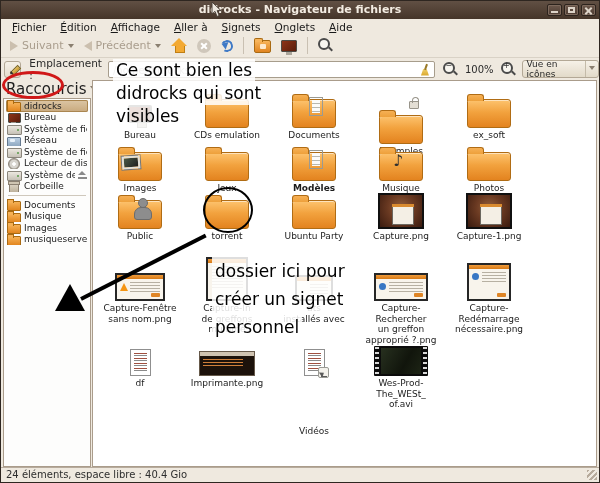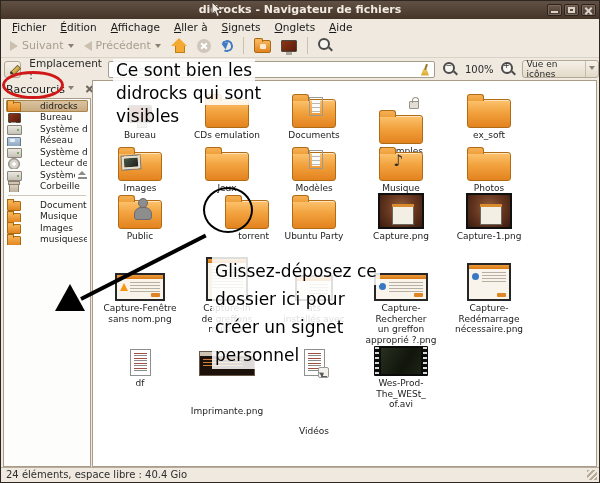--- a/index.html
+++ b/index.html
@@ -59,21 +59,21 @@
   .broom-icon{position:absolute;right:3px;top:2px;width:12px;height:13px;}
   .broom-icon::before{content:"";position:absolute;left:2px;top:5px;width:8px;height:7px;background:linear-gradient(#f0cf6a,#d8a62a);clip-path:polygon(0 100%,100% 100%,70% 0,30% 0);}
   .broom-icon::after{content:"";position:absolute;left:6px;top:0;width:2px;height:6px;background:#9a7a28;transform:rotate(20deg);}
   .lb-zoom{margin:0 5px;font-size:10px;color:#2a2a2a;}
   .viewbtn{display:flex;align-items:center;height:18px;margin-left:4px;border:1px solid #b3a896;border-radius:3px;background:linear-gradient(#f6f1e8,#e2dac9);font-size:9px;color:#2a2a2a;}
   .viewbtn .vb-label{padding:0 4px;}
   .viewbtn .vb-chev{border-left:1px solid #c4bba9;align-self:stretch;display:flex;align-items:center;padding:0 3px;}
 
   
   .side-head{position:absolute;top:80px;left:2px;width:88px;height:16px;display:flex;align-items:center;}
-  .shead-btn{display:flex;align-items:center;gap:3px;font-size:11px;color:#1e1e1e;padding:1px 3px;}
+  .shead-btn{display:flex;align-items:center;gap:3px;font-size:15px;color:#1e1e1e;padding:1px 3px;}
   .sclose{position:relative;width:9px;height:9px;margin-left:8px;}
   .sclose::before,.sclose::after{content:"";position:absolute;left:0;top:3.5px;width:9px;height:2px;background:#6e675c;border-radius:1px;}
   .sclose::before{transform:rotate(45deg);} .sclose::after{transform:rotate(-45deg);}
   .side-list{position:absolute;top:97px;left:2px;width:88px;height:369px;background:#fdfdfc;border:1px solid #aa9c8b;padding:1px 2px;overflow:hidden;}
   .srow{display:flex;align-items:center;gap:3px;height:11.5px;font-size:9px;color:#222;padding:0 1px;white-space:nowrap;overflow:hidden;}
   .srow.sel{background:linear-gradient(#dcc6a5,#c8a97d);border-radius:2px;box-shadow:0 0 0 1px #a9854f inset;}
   .ssep{height:1px;background:#cfc8bc;margin:3px 2px;}
   .si{position:relative;width:14px;height:13px;flex:0 0 auto;}
   .si-home::before,.si-folder::before{content:"";position:absolute;left:0;top:3px;width:12px;height:8px;background:linear-gradient(#f6b155,#e2861f);border:1px solid #a96a12;border-radius:1px;}
   .si-home::after,.si-folder::after{content:"";position:absolute;left:0;top:1px;width:5px;height:3px;background:#f6b155;border:1px solid #a96a12;border-bottom:none;}
@@ -82,21 +82,21 @@
   .si-drive::before{content:"";position:absolute;left:0;top:3px;width:13px;height:8px;background:linear-gradient(#ece8e0,#c6c1b6);border:1px solid #8b867c;border-radius:1px;}
   .si-drive::after{content:"";position:absolute;left:10px;top:7px;width:2px;height:2px;background:#5a9a4a;border-radius:50%;}
   .si-network::before{content:"";position:absolute;left:0;top:3px;width:12px;height:8px;background:linear-gradient(#bcd0e4,#8fa8c0);border:1px solid #64788e;border-radius:1px;}
   .si-network::after{content:"";position:absolute;left:3px;top:5px;width:5px;height:3px;background:#e8f0f8;border-radius:1px;}
   .si-disc::before{content:"";position:absolute;left:1px;top:1px;width:10px;height:10px;border-radius:50%;background:radial-gradient(circle,#fff 0 1.5px,#d8d5cf 2px 4px,#b9b5ad 4.5px);border:1px solid #8b8378;}
   .si-trash::before{content:"";position:absolute;left:2px;top:3px;width:8px;height:9px;background:linear-gradient(#ded6c6,#b9ad97);border:1px solid #8b8071;border-radius:0 0 2px 2px;}
   .si-trash::after{content:"";position:absolute;left:1px;top:1px;width:10px;height:2px;background:#cfc5b2;border:1px solid #8b8071;}
   .si-eject{position:relative;width:9px;height:8px;margin-left:auto;flex:0 0 auto;}
   .si-eject::before{content:"";position:absolute;left:0;top:0;border-left:4.5px solid transparent;border-right:4.5px solid transparent;border-bottom:4px solid #8a8a8a;}
   .si-eject::after{content:"";position:absolute;left:0;bottom:0;width:9px;height:2px;background:#8a8a8a;}
-  .slabel{overflow:hidden;text-overflow:clip;margin-left:16px;}
+  .slabel{overflow:hidden;text-overflow:clip;}
 
   
   .main{position:absolute;top:79px;left:91px;width:505px;height:387px;background:#fff;border:1px solid #aa9c8b;}
   #file-grid{position:absolute;inset:0;}
   .cell{position:absolute;width:84px;display:flex;flex-direction:column;align-items:center;}
   .cicon{display:flex;align-items:flex-end;justify-content:center;}
   .clabel{margin-top:2px;font-size:9px;line-height:10.5px;color:#1c1c1c;text-align:center;white-space:pre-line;}
 
   .icon-folder{position:relative;display:inline-block;width:44px;height:29px;background:linear-gradient(180deg,#fdc36e,#f2a23e 45%,#e3831f);border:1px solid #b06c14;border-radius:3px;box-shadow:inset 0 1px 0 rgba(255,255,255,.55);}
   .icon-folder::before{content:"";position:absolute;top:-6px;left:-1px;width:15px;height:6px;background:linear-gradient(#f6b055,#eda03b);border:1px solid #b06c14;border-bottom:none;border-radius:3px 3px 0 0;}
@@ -340,21 +340,21 @@
             </span>
           </div>
           <div class="clabel">Images</div>
         </div>
         <div class="cell" style="left: 92px; top: 64px;">
           <div class="cicon" style="height: 36px;">
             <span class="icon-folder"></span>
           </div>
           <div class="clabel">Jeux</div>
         </div>
-        <div class="cell" style="left: 179px; top: 64px;">
+        <div class="cell" style="left: 179px; top: 64px; font-weight: bold;">
           <div class="cicon" style="height: 36px;">
             <span class="icon-folder">
               <span class="emb emb-doc"></span>
             </span>
           </div>
           <div class="clabel">Modèles</div>
         </div>
         <div class="cell" style="left: 266px; top: 64px;">
           <div class="cicon" style="height: 36px;">
             <span class="icon-folder">
@@ -370,21 +370,21 @@
           <div class="clabel">Photos</div>
         </div>
         <div class="cell" style="left: 5px; top: 110px;">
           <div class="cicon" style="height: 38px;">
             <span class="icon-folder">
               <span class="emb emb-person"></span>
             </span>
           </div>
           <div class="clabel">Public</div>
         </div>
-        <div class="cell" style="left: 92px; top: 110px; align-items: flex-end;">
+        <div class="cell" style="left: 92px; top: 110px;">
           <div class="cicon" style="height: 38px;">
             <span class="icon-folder"></span>
           </div>
           <div class="clabel">torrent</div>
         </div>
         <div class="cell" style="left: 179px; top: 110px;">
           <div class="cicon" style="height: 38px;">
             <span class="icon-folder"></span>
           </div>
           <div class="clabel">Ubuntu Party</div>
@@ -451,21 +451,21 @@
           <div class="clabel">Capture-
 Redémarrage
 nécessaire.png</div>
         </div>
         <div class="cell" style="left: 5px; top: 259px;">
           <div class="cicon" style="height: 36px;">
             <span class="icon-text"></span>
           </div>
           <div class="clabel">df</div>
         </div>
-        <div class="cell" style="left: 92px; top: 259px; gap: 28px;">
+        <div class="cell" style="left: 92px; top: 259px;">
           <div class="cicon" style="height: 36px;">
             <span class="icon-term"></span>
           </div>
           <div class="clabel">Imprimante.png</div>
         </div>
         <div class="cell" style="left: 179px; top: 259px; gap: 48px;">
           <div class="cicon" style="height: 36px;">
             <span class="icon-text">
               <span class="emb-link"></span>
             </span>
@@ -483,21 +483,20 @@
         </div>
       </div>
   </div>
 
   <div class="note" id="note1">
       <span>Ce sont bien les</span>
       <span>didrocks qui sont</span>
       <span>visibles</span>
     </div>
   <div class="note" id="note2">
-      <span>Glissez-déposez ce</span>
       <span>dossier ici pour</span>
       <span>créer un signet</span>
       <span>personnel</span>
     </div>
   <div class="ann-ellipse"></div>
   <div class="ann-circle"></div>
   <div class="ann-line"></div>
   <div class="ann-triangle"></div>
 
   <div class="statusbar">

